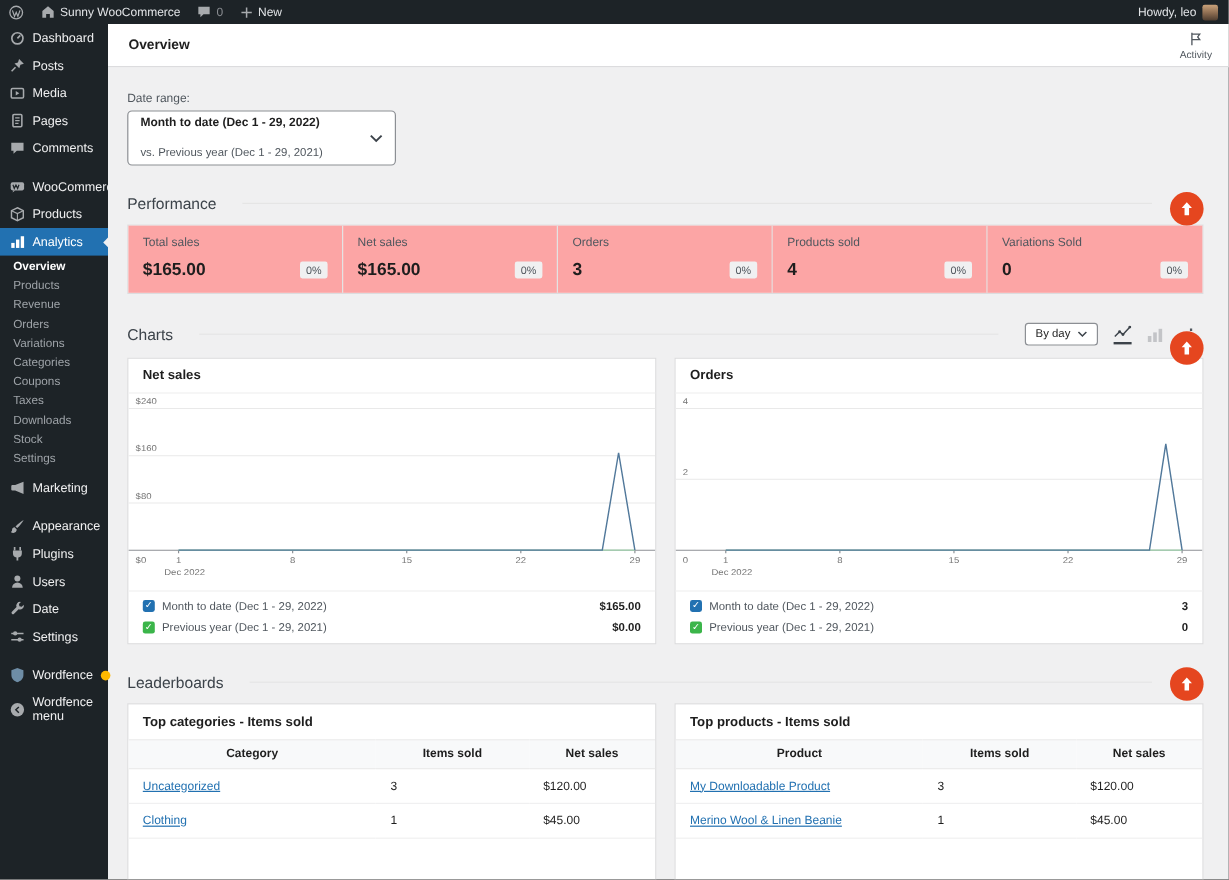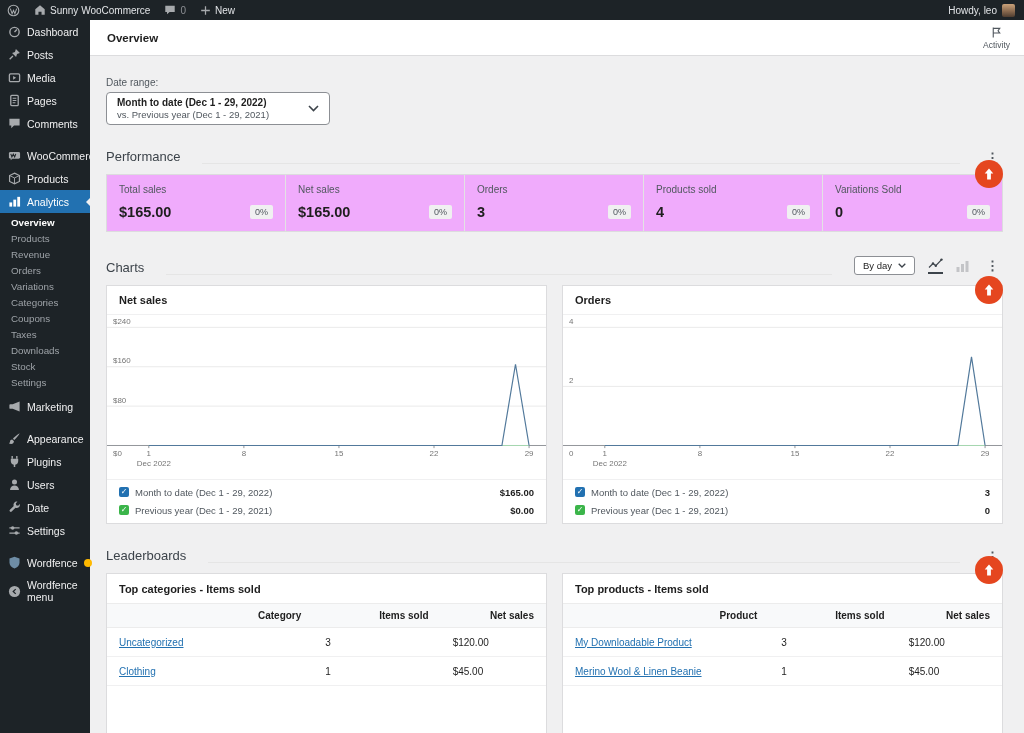--- a/index.html
+++ b/index.html
@@ -37,29 +37,29 @@
   .activity{margin-left:auto;display:flex;flex-direction:column;align-items:center;gap:1px;
             color:#50575e;font-size:8.5px;cursor:pointer;padding:1px 4px}
   .page{position:absolute;top:37px;left:0;right:0;bottom:0;padding:0 21px;overflow:hidden}
   
   .dr{margin-top:20px}
   .dr-label{font-size:10px;color:#50575e}
   .dr-box{margin-top:4px;width:224px;background:#fff;border:1px solid #8c8f94;border-radius:4px;
           display:flex;align-items:center;gap:8px;padding:4px 10px;cursor:pointer}
   .dr-lines{flex:1;min-width:0}
   .dr-primary{font-size:10px;font-weight:bold;color:#1e1e1e}
-  .dr-secondary{font-size:9.5px;color:#50575e;margin-top:1px}
-  
-  .sec-head{display:flex;align-items:flex-end;gap:22px;margin-top:24px}
+  .dr-secondary{font-size:9.5px;color:#50575e;margin-top:14px}
+  
+  .sec-head{display:flex;align-items:center;gap:22px;margin-top:24px}
   .sec-title{font-size:13px;color:#3c434a}
   .sec-rule{flex:1;height:1px;background:#e5e5e5}
   .kebab{font-size:13px;color:#50575e;cursor:pointer;padding:0 4px;line-height:1;font-weight:bold}
   
   .stats{display:grid;grid-template-columns:repeat(5,1fr);background:#fff;border:1px solid #dcdcde;margin-top:10px}
-  .stat{padding:9px 12px 11px;border-right:1px solid #e3e3e3;cursor:pointer;background:#f0abfc}
+  .stat{padding:9px 12px 11px;border-right:1px solid #e3e3e3;cursor:pointer;background:#fca5a5}
   .stat:last-child{border-right:none}
   .stat-label{font-size:10px;color:#50575e}
   .stat-row{display:flex;align-items:center;justify-content:space-between;margin-top:9px}
   .stat-value{font-size:14.5px;font-weight:600;color:#1e1e1e}
   .stat-delta{font-size:9px;color:#50575e;background:#f0f0f1;border-radius:2px;padding:2px 5px}
   
   .iv-select{display:flex;align-items:center;gap:6px;background:#fff;border:1px solid #8c8f94;border-radius:3px;
              padding:3px 8px;font-size:9.5px;color:#1e1e1e;cursor:pointer}
   .ct-icon{display:flex;align-items:flex-start;cursor:pointer}
   .ct-icon.active{border-bottom:2px solid #3c434a;padding-bottom:3px}
@@ -71,21 +71,21 @@
   svg.chart text{font-size:8px;fill:#757575}
   .legend{border-top:1px solid #f0f0f1;padding:3px 0 4px}
   .leg-row{display:flex;align-items:center;gap:6px;padding:3.5px 12px;font-size:9.5px;color:#50575e;cursor:pointer}
   .cb{width:10px;height:10px;border-radius:2px;color:#fff;font-size:8px;line-height:10px;text-align:center;flex:none}
   .leg-val{margin-left:auto;font-weight:bold;color:#1e1e1e}
   
   .lb-grid{display:grid;grid-template-columns:1fr 1fr;gap:15px;margin-top:10px}
   .lb-card{height:180px;overflow:hidden}
   .lb-title{padding:9px 12px 8px;font-size:11px;font-weight:bold;color:#1e1e1e}
   table.lb{width:100%;border-collapse:collapse;font-size:10px}
-  .lb th{background:#f8f9fa;text-align:right;font-weight:bold;color:#1e1e1e;padding:6px 12px;
+  .lb th{background:#f8f9fa;text-align:center;font-weight:bold;color:#1e1e1e;padding:6px 12px;
          border-top:1px solid #ececec;border-bottom:1px solid #ececec}
   .lb td{padding:8.5px 12px;border-bottom:1px solid #f0f0f1;color:#1e1e1e}
   .lb th:nth-child(1){width:47%}.lb th:nth-child(2){width:29%}.lb th:nth-child(3){width:24%}
   a.lb-link{color:var(--link);text-decoration:underline;cursor:pointer}
   
   .uparrow{position:absolute;width:28px;height:28px;border-radius:50%;background:var(--badge);
            display:flex;align-items:center;justify-content:center;cursor:pointer;z-index:9}
 </style>
 </head>
 <body>

